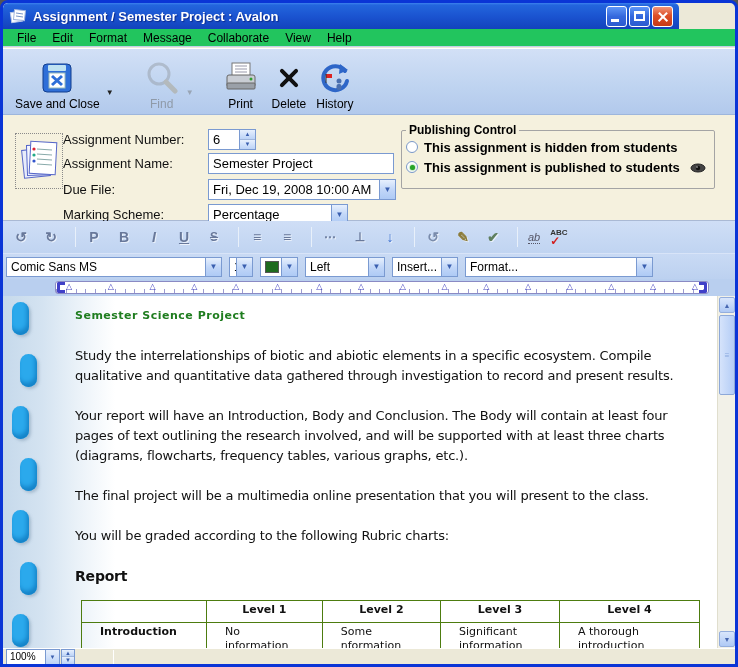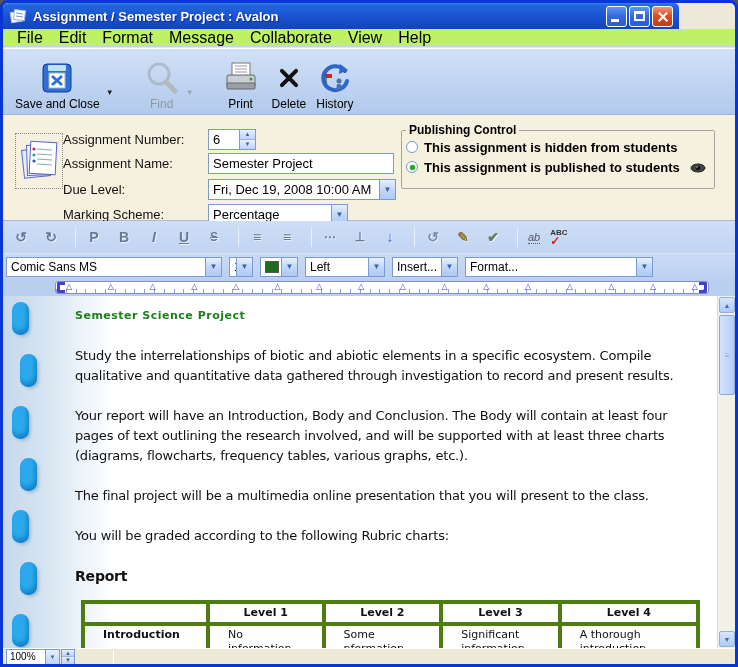--- a/index.html
+++ b/index.html
@@ -18,22 +18,22 @@
   }
   .titlebar .title { color:#fff; font-weight:bold; font-size:13px; text-shadow:1px 1px 1px #0A2A8C; margin-left:6px; flex:1; white-space:nowrap; overflow:hidden; }
   .tb-btn { width:21px; height:21px; border:1px solid #fff; border-radius:3px; margin-left:2px;
     background:linear-gradient(180deg,#5E96F7 0%,#3568DD 50%,#2B5AD0 100%); position:relative; }
   .tb-btn.close { background:linear-gradient(180deg,#F09579 0%,#DD4F28 45%,#C73A17 100%); }
   .tb-btn .min-bar { position:absolute; left:4px; bottom:4px; width:8px; height:3px; background:#fff; }
   .tb-btn .max-box { position:absolute; left:4px; top:4px; width:11px; height:10px; border:2px solid #fff; border-top-width:3px; }
   .tb-btn .x1,.tb-btn .x2 { position:absolute; left:4px; top:9px; width:12px; height:2.4px; background:#fff; }
   .tb-btn .x1 { transform:rotate(45deg);} .tb-btn .x2 { transform:rotate(-45deg);}
   
-  .menubar { position:absolute; left:0; top:26px; width:732px; height:18px; background:#bef264;
-    border-bottom:1px solid #C2D0E8; display:flex; align-items:center; padding-left:6px; font-size:16px; color:#000; }
+  .menubar { position:absolute; left:0; top:26px; width:732px; height:18px; background:#22c55e;
+    border-bottom:1px solid #C2D0E8; display:flex; align-items:center; padding-left:6px; font-size:12px; color:#000; }
   .menubar .mi { padding:1px 8px; cursor:default; }
   
   .toolbar { position:absolute; left:0; top:45px; width:732px; height:67px;
     background:linear-gradient(180deg,#D2E0F6 0%,#BED3F0 60%,#B2C9EC 100%);
     border-top:1px solid #fff; border-bottom:1px solid #9DB6DC;
     display:flex; align-items:flex-end; padding:4px 4px 3px 8px; }
   .tbtn { display:flex; flex-direction:column; align-items:center; margin-right:6px; font-size:12px; color:#000; }
   .tbtn .ic { height:38px; display:flex; align-items:center; }
   .tbtn.disabled { color:#8F9AA8; }
   .caret { font-size:8px; color:#222; margin:0 8px 14px 0; align-self:flex-end; }
@@ -92,21 +92,21 @@
     font-family:"DejaVu Sans", sans-serif; font-size:13px; color:#111; letter-spacing:-0.2px; }
   .margin-deco { position:absolute; left:0; top:0; width:112px; height:352px;
     background:linear-gradient(90deg,#C6D9EB 0%,#D4E3F1 35%,#E9F1F8 65%,#FFF 100%); }
   .pill { position:absolute; width:17px; height:33px; border-radius:9px; background:#2BA9EC;
     box-shadow:inset -2px -4px 4px #1583C8, 2px 2px 3px rgba(90,120,150,.35); }
   .content { position:absolute; left:72px; top:10px; width:625px; line-height:20px; }
   .h-green { color:#1F7D1F; font-weight:bold; font-size:11px; letter-spacing:.5px; margin-bottom:20px; }
   .para { margin-bottom:20px; }
   .sect { font-weight:bold; font-size:14px; margin-bottom:14px; }
   table.rubric { border-collapse:collapse; margin-left:6px; font-family:"DejaVu Sans", sans-serif; font-size:11px; letter-spacing:0; }
-  table.rubric th, table.rubric td { border:4px solid #4d7c0f; vertical-align:top; padding:2px 18px; line-height:14px; }
+  table.rubric th, table.rubric td { border:1px solid #4d7c0f; vertical-align:top; padding:2px 18px; line-height:14px; }
   table.rubric th { font-weight:bold; text-align:center; height:22px; }
   table.rubric td.rowhead { font-weight:bold; }
   
   .vscroll { position:absolute; right:0; top:0; width:18px; height:352px; background:#F2F1E8; border-left:1px solid #E0DECE; }
   .sbtn { position:absolute; left:1px; width:16px; height:16px; border:1px solid #94AEDD; border-radius:2px;
     background:linear-gradient(180deg,#D9E6FC,#AFC9F5); color:#4767B1; font-size:7px; display:flex; align-items:center; justify-content:center; }
   .sthumb { position:absolute; left:1px; top:19px; width:16px; height:80px; border:1px solid #8DA8D8; border-radius:2px;
     background:linear-gradient(90deg,#D5E3FB,#B4CDF6); display:flex; align-items:center; justify-content:center; color:#89A8DE; font-size:8px; }
   
   .statusbar { position:absolute; left:0; top:645px; width:732px; height:16px; background:#ECE9D8; border-top:1px solid #fff; display:flex; align-items:center;gap:32px; }
@@ -233,21 +233,21 @@
       <span class="spinner">
         <span>▲</span>
         <span>▼</span>
       </span>
     </div>
     <div class="frow" style="top:37px;">
       <span class="flabel">Assignment Name:</span>
       <span class="ibox" style="width:186px;">Semester Project</span>
     </div>
     <div class="frow" style="top:63px;">
-      <span class="flabel">Due Level:</span>
+      <span class="flabel">Due File:</span>
       <span class="ibox combo" style="width:188px;">
         <span style="overflow:hidden;white-space:nowrap;">Fri, Dec 19, 2008 10:00 AM</span>
         <span class="cbtn">▼</span>
       </span>
     </div>
     <div class="frow" style="top:88px;">
       <span class="flabel">Marking Scheme:</span>
       <span class="ibox combo" style="width:140px;">
         <span>Percentage</span>
         <span class="cbtn">▼</span>

